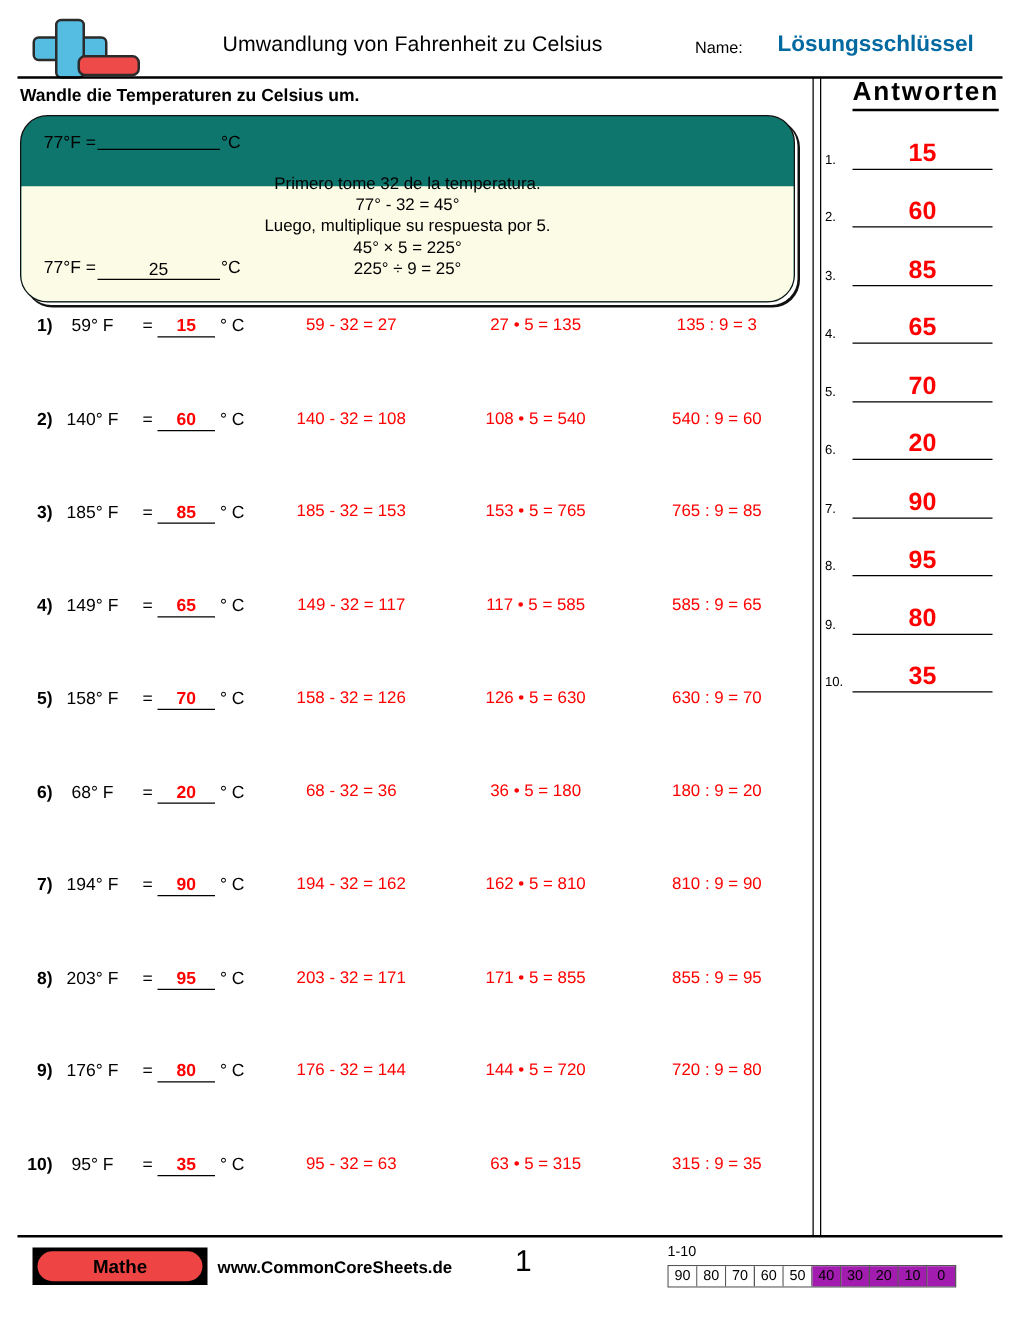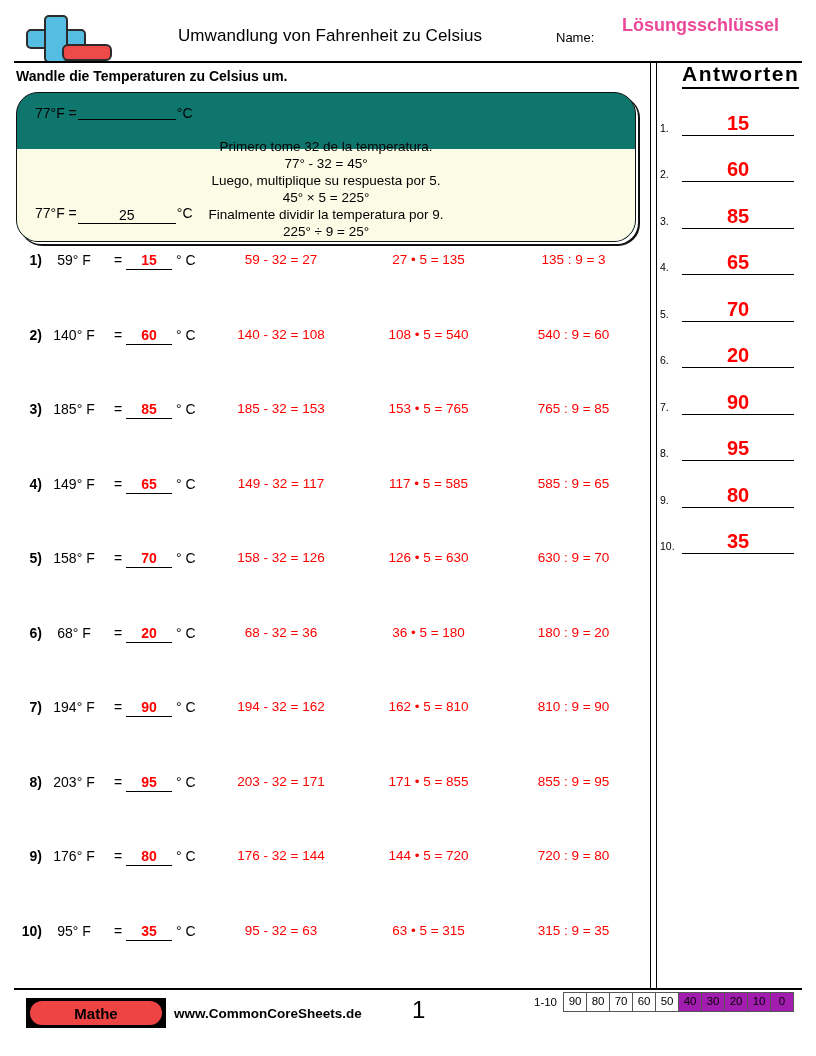--- a/index.html
+++ b/index.html
@@ -59,24 +59,24 @@
     font-size: 17px;
     letter-spacing: .1px;
   }
   #name-label {
     position: absolute;
     left: 556px; top: 30px;
     font-size: 13px;
   }
   #name-value {
     position: absolute;
-    left: 622px; top: 15px;
+    left: 622px; top: 25px;
     font-size: 18px;
     font-weight: bold;
-    color: #ec4899;
+    color: #0369a1;
     white-space: nowrap;
     text-align: right;
   }
   #header-rule {
     position: absolute;
     left: 14px; top: 61px;
     width: 788px; height: 0;
     border-top: 2px solid #000;
   }
 
@@ -291,20 +291,21 @@
     position: absolute;
     left: 412px; top: 996px;
     font-size: 24px;
   }
   #scale {
     position: absolute;
     left: 534px; top: 992px;
     display: flex;
     align-items: stretch;
     font-size: 11.5px;
+    flex-direction: column;
   }
   #scale .range {
     padding: 2px 6px 2px 0;
     line-height: 16px;
   }
   #scale .cells {
     display: flex;
     border: 1px solid #555;
   }
   #scale .cell {
@@ -344,21 +345,20 @@
   <div id="ex-steps">
     <div class="step">
       <div>Primero tome 32 de la temperatura.</div>
       <div>77° - 32 = 45°</div>
     </div>
     <div class="step">
       <div>Luego, multiplique su respuesta por 5.</div>
       <div>45° × 5 = 225°</div>
     </div>
     <div class="step">
-      <div>Finalmente dividir la temperatura por 9.</div>
       <div>225° ÷ 9 = 25°</div>
     </div>
   </div>
   <div id="ex-bottom">
     <span>77°F =</span><span class="filled">25</span><span>°C</span>
   </div>
 </div>
 
 <div id="problems">
     <div class="prob-row">

